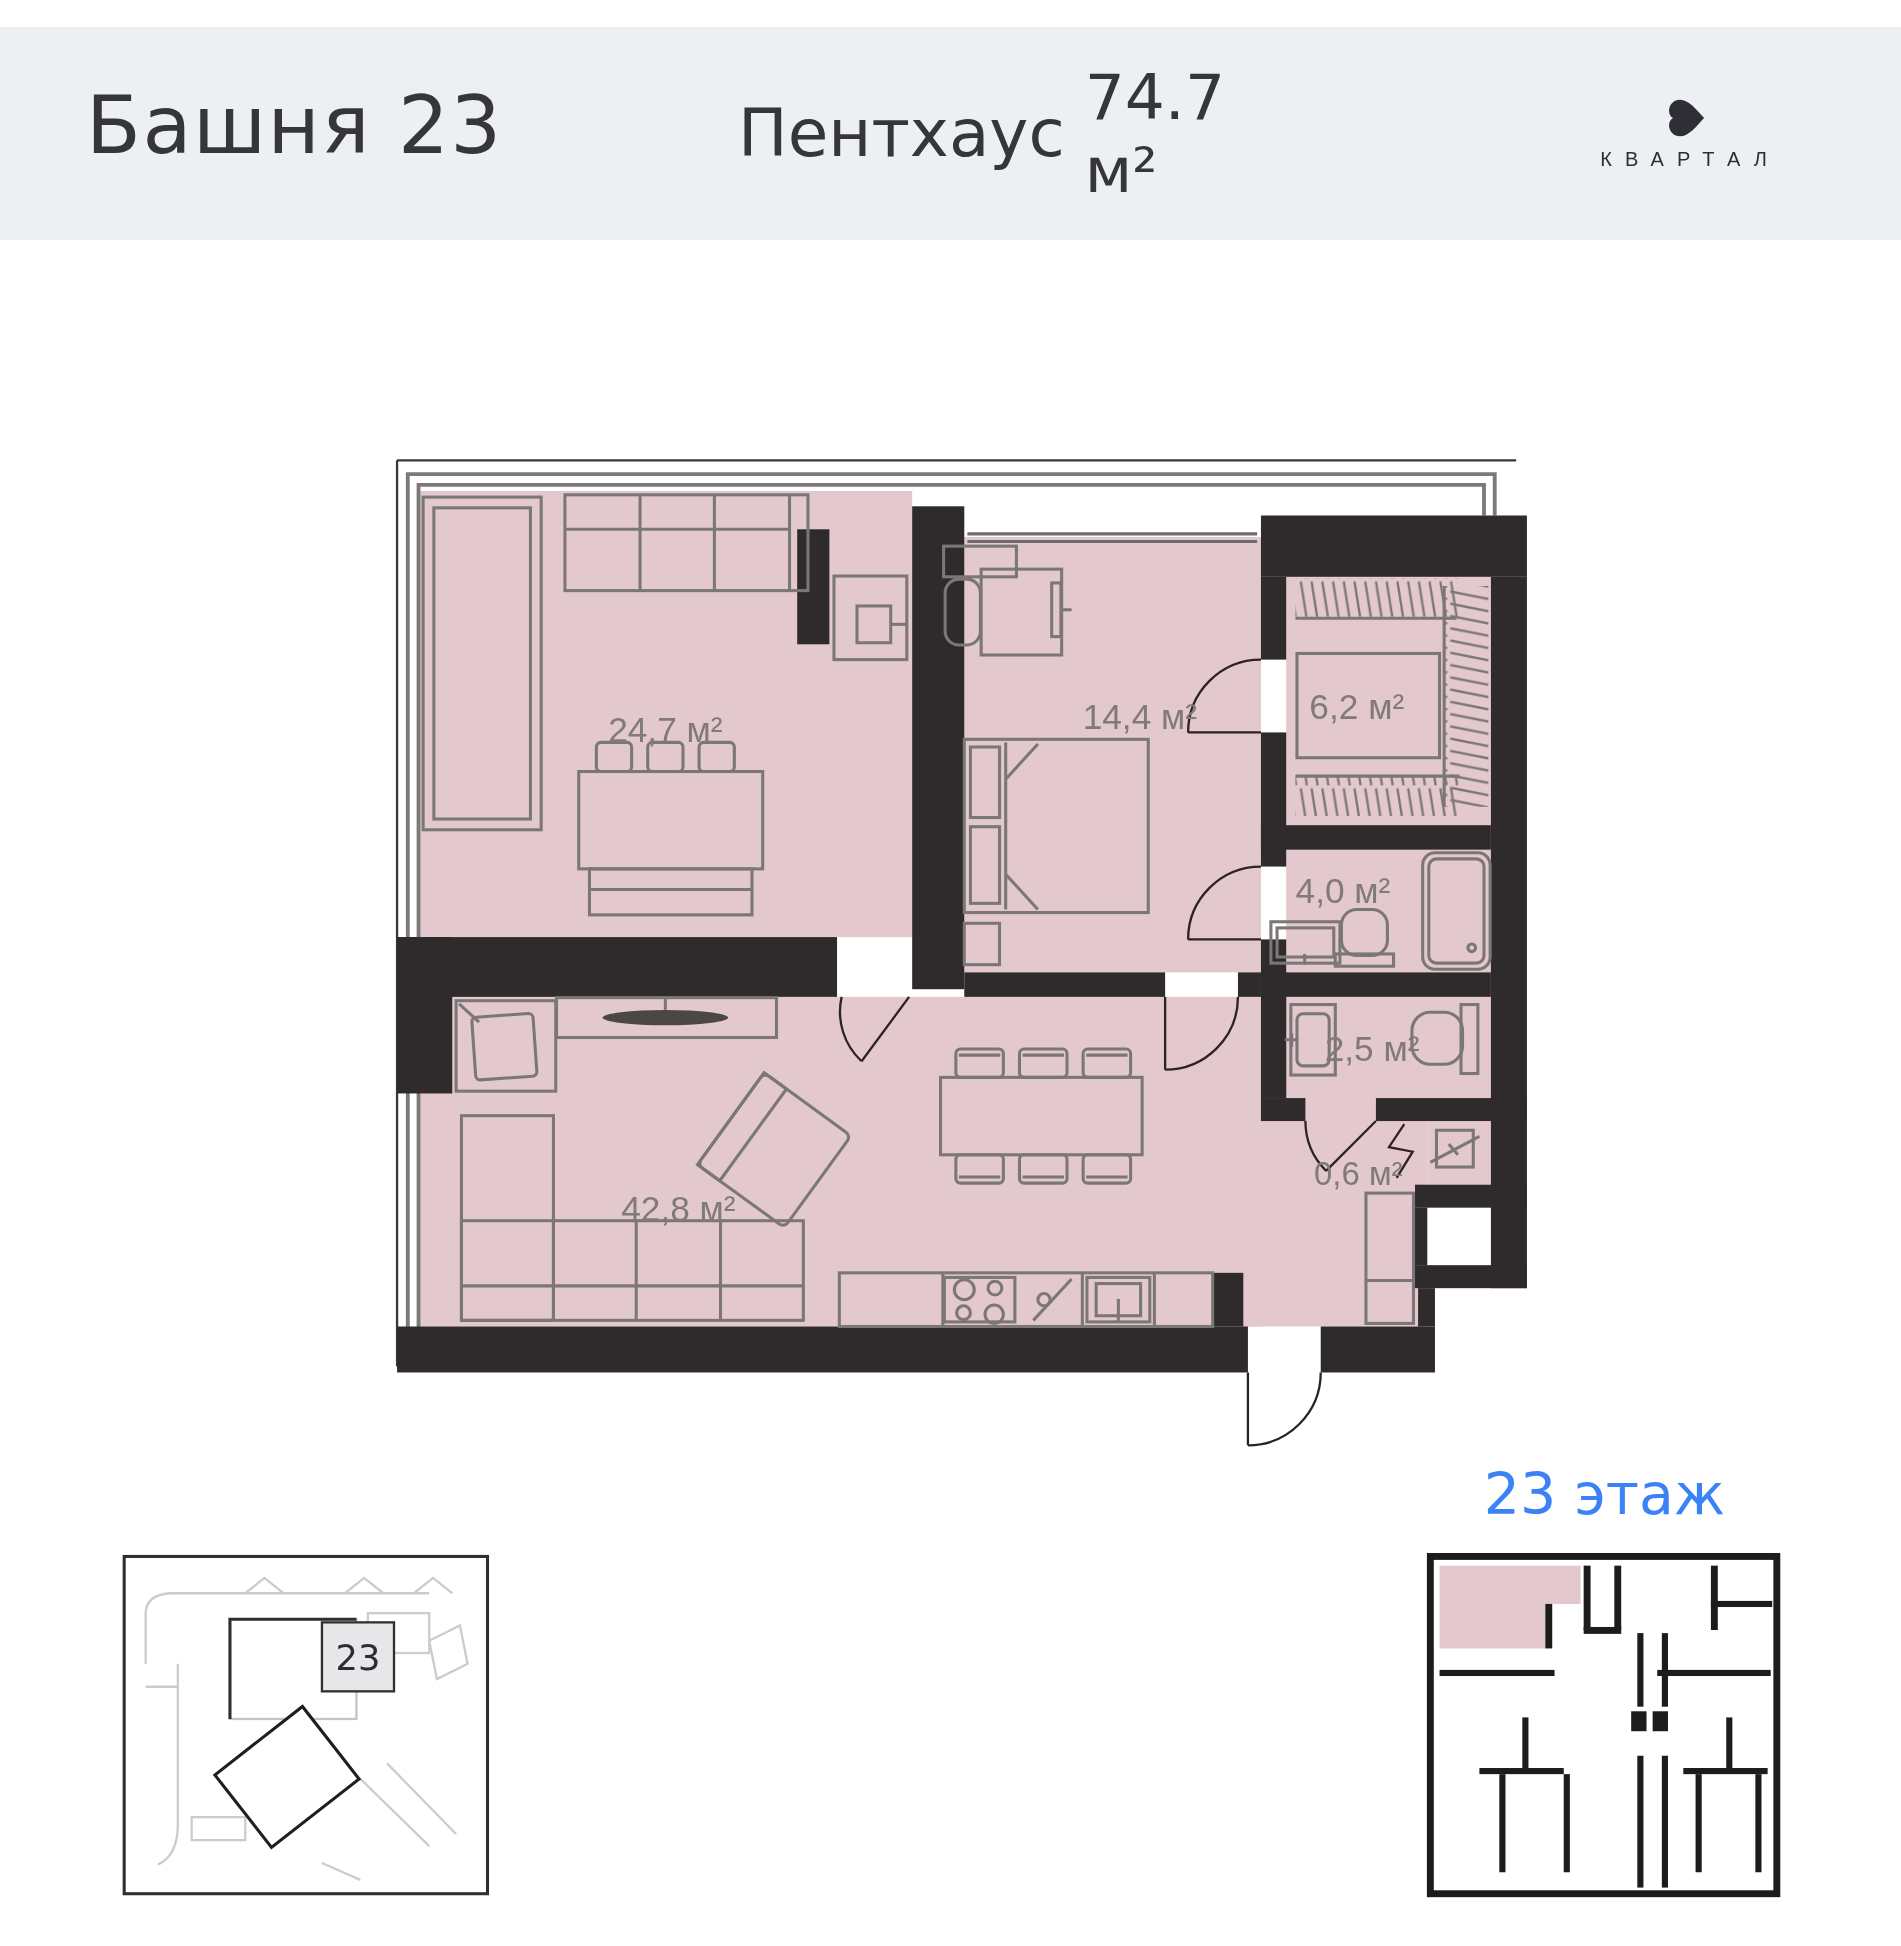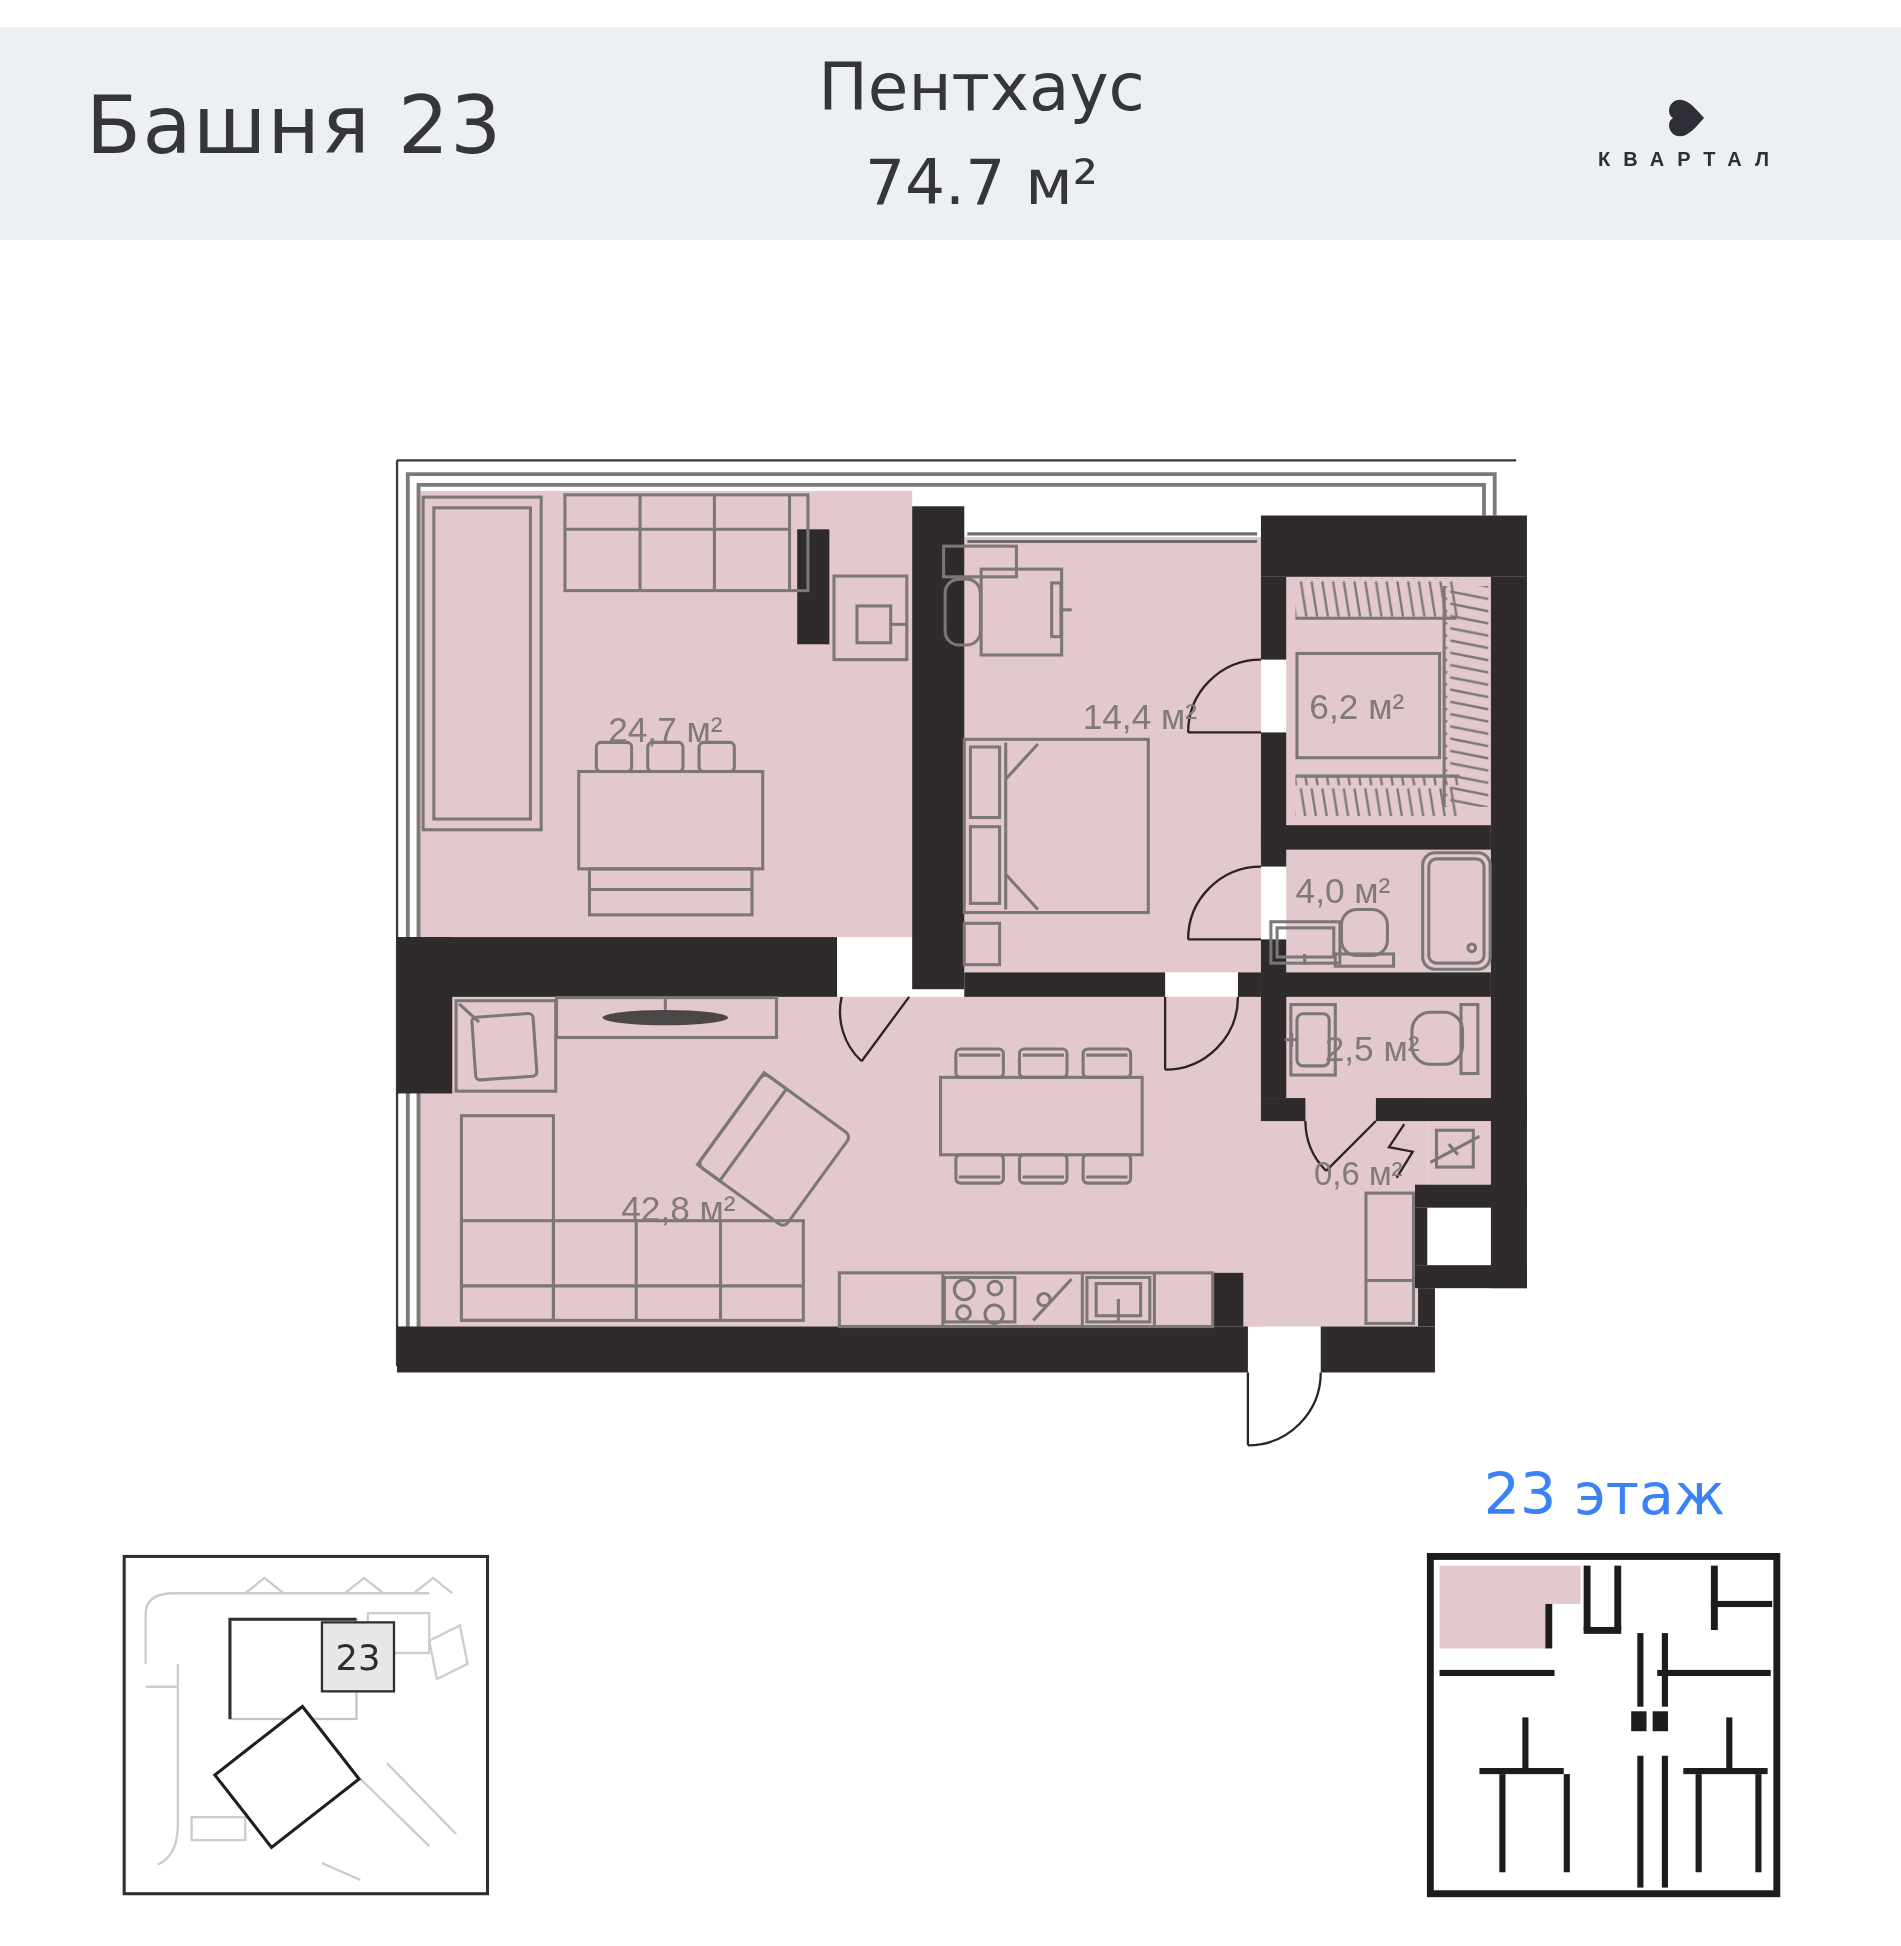--- a/index.html
+++ b/index.html
@@ -1,29 +1,29 @@
 <!DOCTYPE html>
 <html style="font-size:12.3px"><head>
 <meta charset="utf-8">
 <style>
   html,body{margin:0;padding:0;background:#ffffff;}
   .page{position:relative;width:1901px;height:1947px;background:#ffffff;overflow:hidden;
         font-family:"DejaVu Sans","Liberation Sans",sans-serif;}
   .band{position:absolute;left:0;top:27px;width:1901px;height:213px;background:#edf0f2;}
   .tower{position:absolute;left:86px;top:27px;height:197px;display:flex;align-items:center;
          font-size:80px;font-weight:500;color:#363538;letter-spacing:1.5px;}
-  .unit{position:absolute;left:767px;top:27px;width:429px;height:213px;display:flex;flex-direction:column;
+  .unit{position:absolute;left:767px;top:27px;width:429px;height:213px;display:flex;
         align-items:center;justify-content:center;gap:20px;color:#363538;}
   .unit-type{font-size:66px;font-weight:500;}
   .unit-area{font-size:63px;font-weight:500;}
   .brand{position:absolute;left:1507px;top:27px;width:360px;height:213px;display:flex;flex-direction:column;
          align-items:center;justify-content:center;color:#2f2d35;}
   .brand-top{display:flex;align-items:center;gap:7.7px;}
   .brand-name{font-family:"Liberation Sans","DejaVu Sans",sans-serif;font-size:51px;font-weight:700;letter-spacing:1.5px;}
-  .brand-sub{font-family:"Liberation Sans","DejaVu Sans",sans-serif;font-size:20px;font-weight:700;letter-spacing:13px;
+  .brand-sub{font-family:"Liberation Sans","DejaVu Sans",sans-serif;font-size:20px;font-weight:400;letter-spacing:13px;
              margin-top:7.7px;text-indent:6.1px;}
   .floor-title{position:absolute;left:1431px;top:1461px;width:347px;text-align:center;
                font-size:57px;font-weight:500;color:#3b82f6;}
   svg text.rlabel{font-family:"Liberation Sans","DejaVu Sans",sans-serif;font-size:46px;fill:#807a7a;}
   svg text.rlabel-sm{font-family:"Liberation Sans","DejaVu Sans",sans-serif;font-size:43px;fill:#807a7a;}
   svg text.badge{font-family:"DejaVu Sans","Liberation Sans",sans-serif;font-size:46px;font-weight:500;fill:#2d2c2e;}
 </style>
 </head>
 <body>
 

